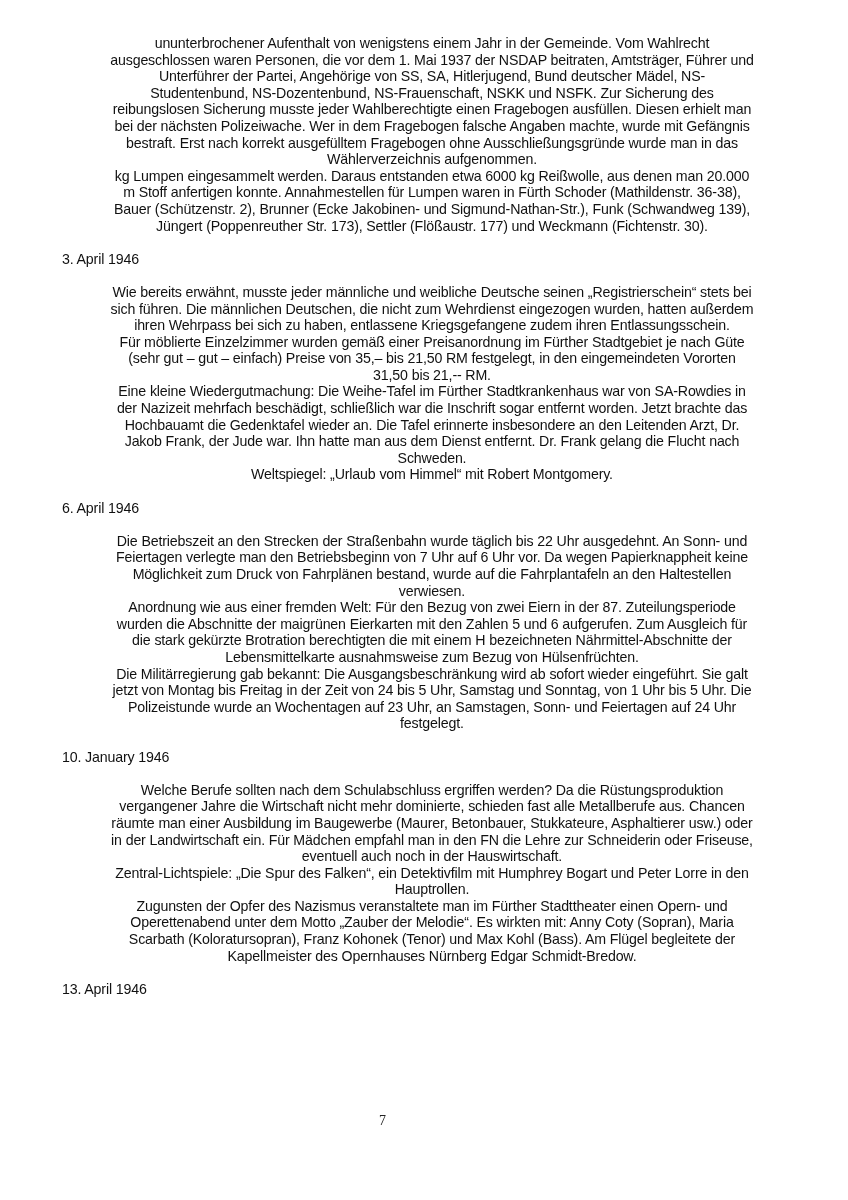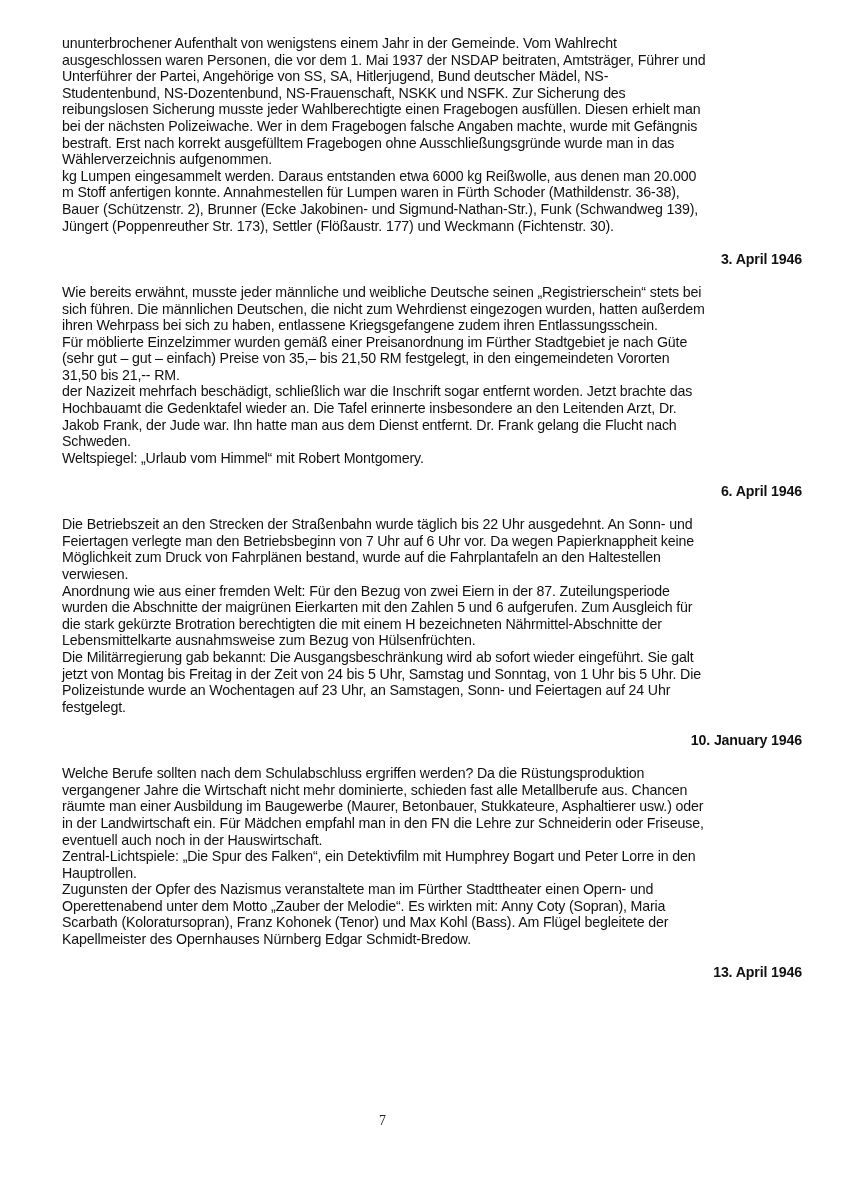--- a/index.html
+++ b/index.html
@@ -4,23 +4,23 @@
 <style>
   html, body { margin: 0; padding: 0; background: #ffffff; }
   body { width: 848px; height: 1200px; position: relative; overflow: hidden; }
   .page {
     position: absolute; left: 62px; top: 35px; width: 740px;
     font-family: "Liberation Sans", sans-serif;
     font-size: 14.2px; line-height: 16.6px; color: #111111;
     letter-spacing: -0.15px;
   }
   .para { margin: 0; white-space: normal; }
-  .line { display: block; white-space: nowrap; }
+  .line { display: block; white-space: nowrap; text-align: center; }
   .heading {
-    font-weight: bold; margin: 16.6px 0 16.6px 0; display: block; text-align: right;
+    font-weight: normal; margin: 16.6px 0 16.6px 0; display: block;
   }
   .page-number {
     position: absolute; left: 379px; top: 1113px;
     font-family: "Liberation Serif", serif; font-size: 14px; color: #222;
   }
 </style>
 </head>
 <body>
 
 <div class="page">
@@ -41,20 +41,21 @@
 
   <div>
     <span class="heading">3. April 1946</span>
     <div class="para">
       <span class="line">Wie bereits erwähnt, musste jeder männliche und weibliche Deutsche seinen „Registrierschein“ stets bei</span>
       <span class="line">sich führen. Die männlichen Deutschen, die nicht zum Wehrdienst eingezogen wurden, hatten außerdem</span>
       <span class="line">ihren Wehrpass bei sich zu haben, entlassene Kriegsgefangene zudem ihren Entlassungsschein.</span>
       <span class="line">Für möblierte Einzelzimmer wurden gemäß einer Preisanordnung im Fürther Stadtgebiet je nach Güte</span>
       <span class="line">(sehr gut – gut – einfach) Preise von 35,– bis 21,50 RM festgelegt, in den eingemeindeten Vororten</span>
       <span class="line">31,50 bis 21,-- RM.</span>
+      <span class="line">Eine kleine Wiedergutmachung: Die Weihe-Tafel im Fürther Stadtkrankenhaus war von SA-Rowdies in</span>
       <span class="line">der Nazizeit mehrfach beschädigt, schließlich war die Inschrift sogar entfernt worden. Jetzt brachte das</span>
       <span class="line">Hochbauamt die Gedenktafel wieder an. Die Tafel erinnerte insbesondere an den Leitenden Arzt, Dr.</span>
       <span class="line">Jakob Frank, der Jude war. Ihn hatte man aus dem Dienst entfernt. Dr. Frank gelang die Flucht nach</span>
       <span class="line">Schweden.</span>
       <span class="line">Weltspiegel: „Urlaub vom Himmel“ mit Robert Montgomery.</span>
     </div>
   </div>
 
   <div>
     <span class="heading">6. April 1946</span>

